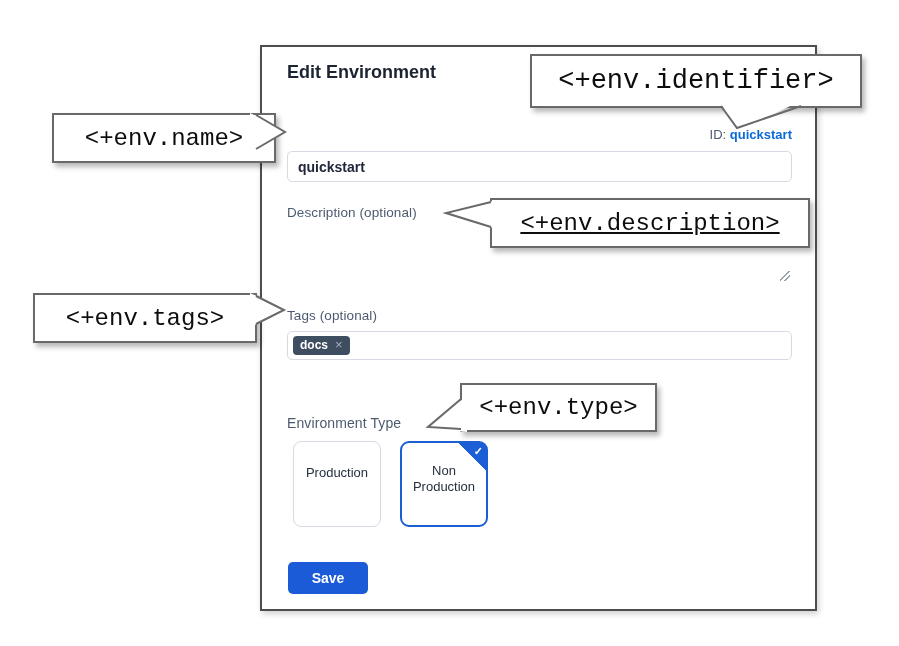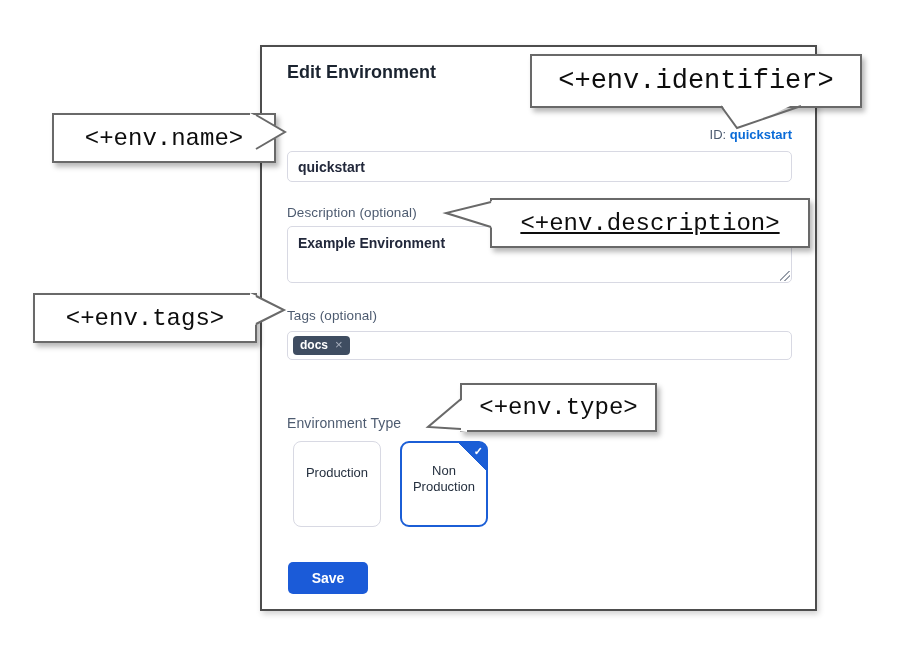--- a/index.html
+++ b/index.html
@@ -105,21 +105,20 @@
     <div class="dlg-title">Edit Environment</div>
 
     <div class="field-label lbl-name">Name</div>
     <div class="id-row">
       <span>ID:</span>
       <a class="id-link">quickstart</a>
     </div>
     <input class="text-input" type="text" value="quickstart" style="">
 
     <div class="field-label lbl-desc">Description (optional)</div>
-    <textarea class="desc-area" style="">Example Environment</textarea>
     <div class="resize-grip"></div>
 
     <div class="field-label lbl-tags">Tags (optional)</div>
     <div class="tags-box">
       <span class="tag-chip">
         <span>docs</span>
         <span class="tag-x">×</span>
       </span>
     </div>
 

